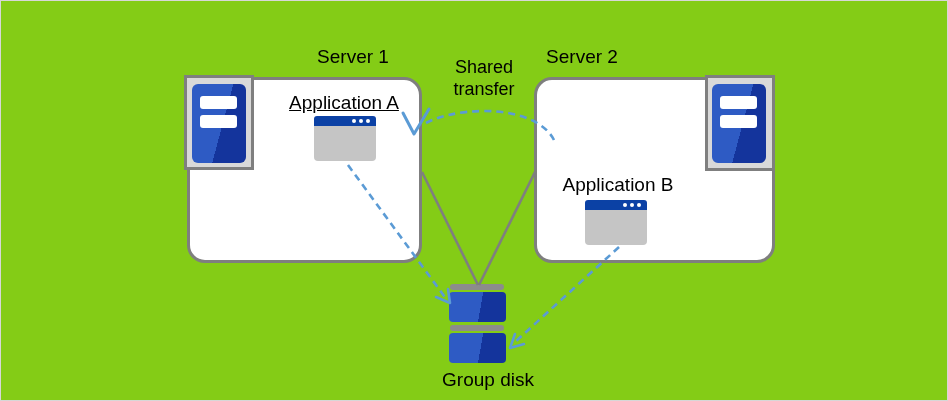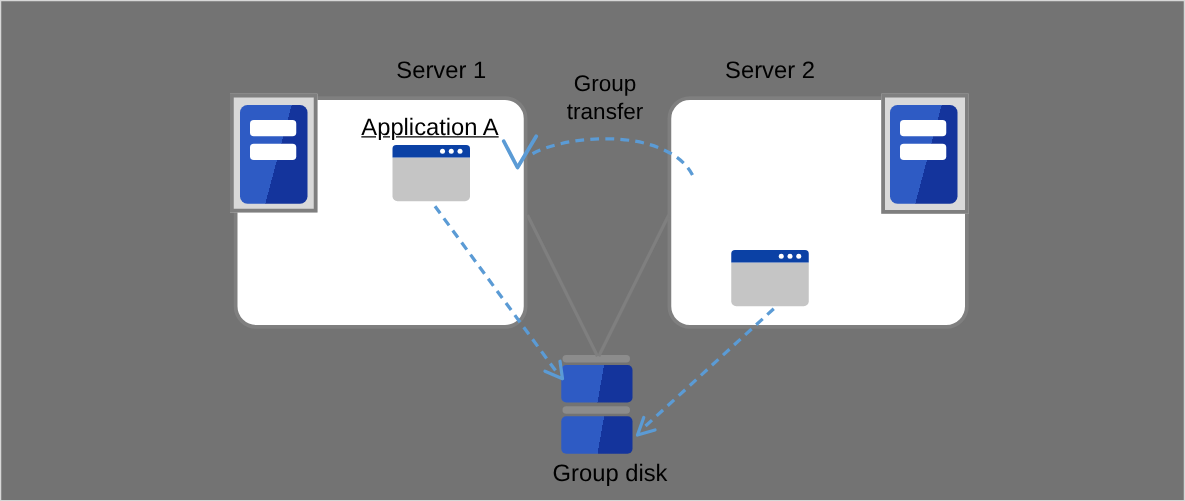--- a/index.html
+++ b/index.html
@@ -1,18 +1,18 @@
 <!DOCTYPE html>
 <html><head>
 <meta charset="utf-8">
 <style>
   html,body{margin:0;padding:0;background:#fff;}
   .canvas{
     position:relative;width:948px;height:401px;box-sizing:border-box;
-    background:#737373;border:1px solid #d7d7d7;overflow:hidden;
+    background:#84cc16;border:1px solid #d7d7d7;overflow:hidden;
     font-family:"Liberation Sans",sans-serif;color:#000;
   }
   
   .server-box{
     position:absolute;box-sizing:border-box;
     border:3px solid #7f7f7f;border-radius:18px;background:#ffffff;
   }
   #server1-box{left:186px;top:76px;width:235px;height:186px;}
   #server2-box{left:533px;top:76px;width:241px;height:186px;}
   
@@ -56,21 +56,21 @@
     background:linear-gradient(100deg,#2e5bc4 55%,#14349c 55%);
   }
   #disk-block-1{top:291px;}
   #disk-block-2{top:332px;}
   
   .lbl{
     position:absolute;transform:translateX(-50%);
     font-size:19px;line-height:21px;white-space:nowrap;color:#000;
   }
   #server1-label{left:352px;top:45px;}
-  #server2-label{left:615px;top:45px;}
+  #server2-label{left:581px;top:45px;}
   #app-a-label{left:343px;top:91px;text-decoration:underline;}
   #app-b-label{left:617px;top:173px;}
   #shared-disk-label{left:487px;top:368px;}
   #group-transfer-label{
     left:483px;top:55px;width:84px;white-space:normal;
     text-align:center;font-size:18px;line-height:22px;
   }
   
   #overlay{position:absolute;left:0;top:0;pointer-events:none;}
 </style>
@@ -117,21 +117,22 @@
   </div>
 
   <div class="disk-bar" id="disk-bar-top"></div>
   <div class="disk-block" id="disk-block-1"></div>
   <div class="disk-bar" id="disk-bar-mid"></div>
   <div class="disk-block" id="disk-block-2"></div>
 
   <div class="lbl" id="server1-label">Server 1</div>
   <div class="lbl" id="server2-label">Server 2</div>
   <div class="lbl" id="app-a-label">Application A</div>
-  <div class="lbl" id="group-transfer-label">Group transfer</div>
+  <div class="lbl" id="app-b-label">Application B</div>
+  <div class="lbl" id="group-transfer-label">Shared transfer</div>
   <div class="lbl" id="shared-disk-label">Group disk</div>
 
   <svg id="overlay" width="948" height="401" viewBox="0 0 948 401">
 
     <line x1="421" y1="171" x2="477" y2="284" fill="none" stroke-width="2.6" stroke="#7F7F7F"></line>
     <line x1="534" y1="171" x2="478" y2="284" fill="none" stroke-width="2.6" stroke="#7F7F7F"></line>
 
     <line x1="347" y1="164" x2="446" y2="299" fill="none" stroke-width="2.6" stroke-dasharray="7 5" stroke="#5B9BD5"></line>
     <polyline points="447,288 449,302 435,296" fill="none" stroke-width="2.6" stroke-linecap="round" stroke-linejoin="round" stroke="#5B9BD5"></polyline>
 

